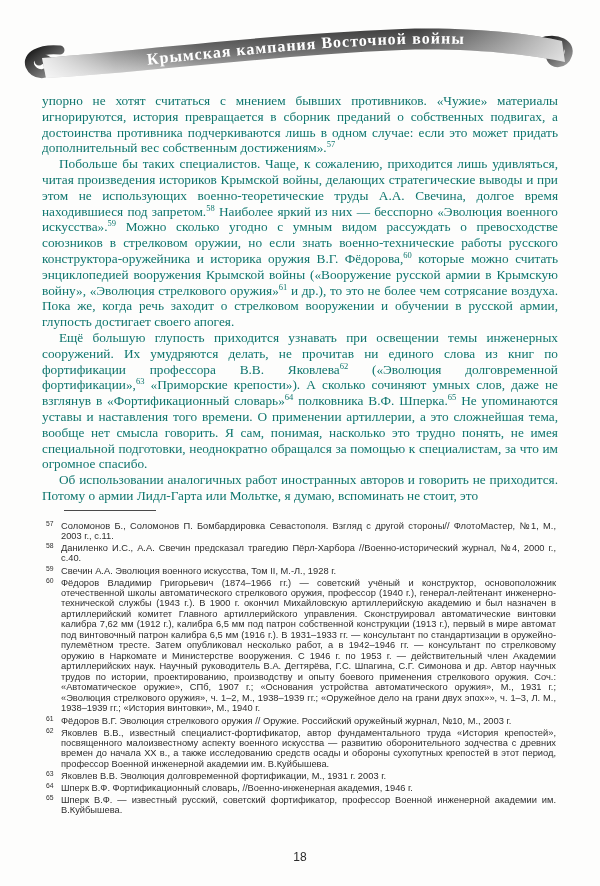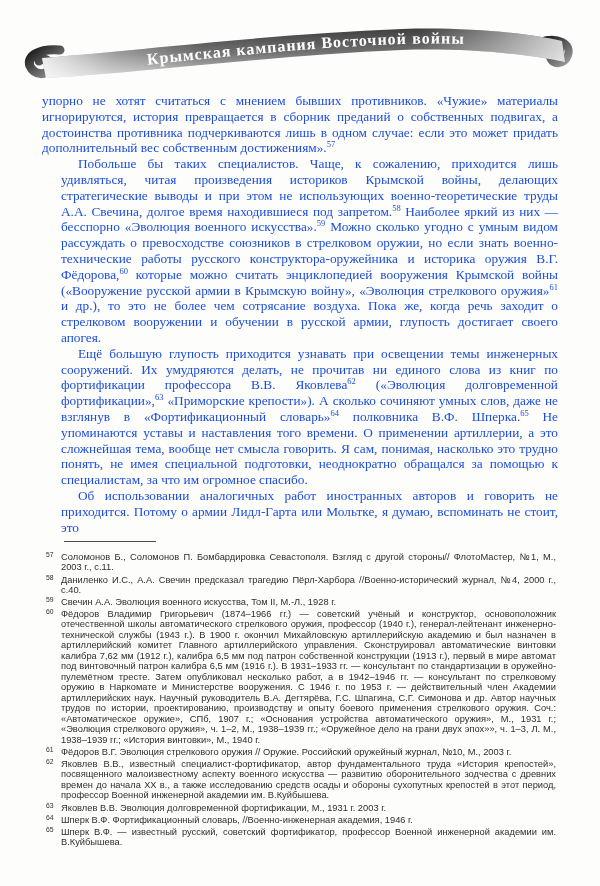--- a/index.html
+++ b/index.html
@@ -6,24 +6,24 @@
   .page {
     position:relative; width:600px; height:886px; overflow:hidden;
     background:#fdfdfc; color:#1b1b1b;
     font-family:"Liberation Serif", serif;
   }
   .ribbon { display:block; margin:20px 0 0 12px; }
   .ribbon-title { font-family:"Liberation Serif", serif; font-weight:700; font-size:16px; fill:#ffffff; letter-spacing:1px; }
   .body-text { display:block; margin:9px 42px 0 42px; }
   .para {
     margin:0; text-align:justify;
-    font-size:13.3px; line-height:15.8px; color:#1d4ed8;
+    font-size:13.3px; line-height:15.8px; color:#0f766e;
     hyphens:auto; -webkit-hyphens:auto;
   }
-  .para.indent { text-indent:17px;margin-left:19px; }
+  .para.indent { text-indent:17px; }
   .para sup { font-size:8.5px; line-height:0; vertical-align:super; }
   .fn-sep { margin:6px 0 0 64px; width:92px; height:0; border-top:1px solid #4a4a4a; }
   .footnotes {
     margin:8px 0 0 0; padding:0 44px 0 46px;
     font-family:"Liberation Sans", sans-serif;
     font-size:9.3px; line-height:10.5px; color:#2e2e2e;
   }
   .footnote { padding-left:15px; text-indent:-15px; text-align:justify; }
   .fn-num { display:inline-block; width:15px; text-indent:0; font-size:6.8px; vertical-align:2.5px; }
   .page-number {
@@ -80,14 +80,15 @@
       <div class="footnote"><sup class="fn-num">58</sup>Даниленко И.С., А.А. Свечин предсказал трагедию Пёрл-Харбора //Военно-исторический журнал, №4, 2000 г., с.40.</div>
       <div class="footnote"><sup class="fn-num">59</sup>Свечин А.А. Эволюция военного искусства, Том II, М.-Л., 1928 г.</div>
       <div class="footnote"><sup class="fn-num">60</sup>Фёдоров Владимир Григорьевич (1874–1966 гг.) — советский учёный и конструктор, основоположник отечественной школы автоматического стрелкового оружия, профессор (1940 г.), генерал-лейтенант инженерно-технической службы (1943 г.). В 1900 г. окончил Михайловскую артиллерийскую академию и был назначен в артиллерийский комитет Главного артиллерийского управления. Сконструировал автоматические винтовки калибра 7,62 мм (1912 г.), калибра 6,5 мм под патрон собственной конструкции (1913 г.), первый в мире автомат под винтовочный патрон калибра 6,5 мм (1916 г.). В 1931–1933 гг. — консультант по стандартизации в оружейно-пулемётном тресте. Затем опубликовал несколько работ, а в 1942–1946 гг. — консультант по стрелковому оружию в Наркомате и Министерстве вооружения. С 1946 г. по 1953 г. — действительный член Академии артиллерийских наук. Научный руководитель В.А. Дегтярёва, Г.С. Шпагина, С.Г. Симонова и др. Автор научных трудов по истории, проектированию, производству и опыту боевого применения стрелкового оружия. Соч.: «Автоматическое оружие», СПб, 1907 г.; «Основания устройства автоматического оружия», М., 1931 г.; «Эволюция стрелкового оружия», ч. 1–2, М., 1938–1939 гг.; «Оружейное дело на грани двух эпох»», ч. 1–3, Л. М., 1938–1939 гг.; «История винтовки», М., 1940 г.</div>
       <div class="footnote"><sup class="fn-num">61</sup>Фёдоров В.Г. Эволюция стрелкового оружия // Оружие. Российский оружейный журнал, №10, М., 2003 г.</div>
       <div class="footnote"><sup class="fn-num">62</sup>Яковлев В.В., известный специалист-фортификатор, автор фундаментального труда «История крепостей», посвященного малоизвестному аспекту военного искусства — развитию оборонительного зодчества с древних времен до начала XX в., а также исследованию средств осады и обороны сухопутных крепостей в этот период, профессор Военной инженерной академии им. В.Куйбышева.</div>
       <div class="footnote"><sup class="fn-num">63</sup>Яковлев В.В. Эволюция долговременной фортификации, М., 1931 г. 2003 г.</div>
       <div class="footnote"><sup class="fn-num">64</sup>Шперк В.Ф. Фортификационный словарь, //Военно-инженерная академия, 1946 г.</div>
       <div class="footnote"><sup class="fn-num">65</sup>Шперк В.Ф. — известный русский, советский фортификатор, профессор Военной инженерной академии им. В.Куйбышева.</div>
     </section>
 
+  <div class="page-number">18</div>
 
 </div>
 
 </body></html>

